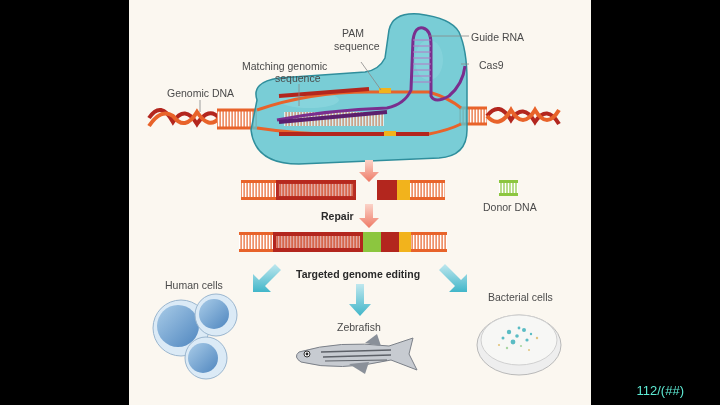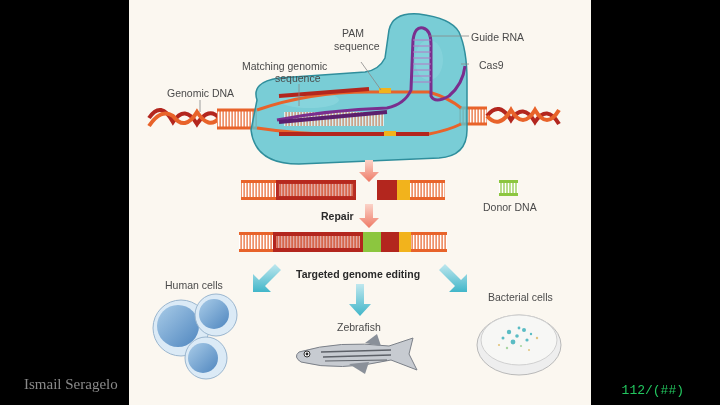--- a/index.html
+++ b/index.html
@@ -3,21 +3,21 @@
 <meta charset="utf-8">
 <style>
   html, body { margin:0; padding:0; background:#000; }
   body { width:720px; height:405px; position:relative; overflow:hidden; font-family:"Liberation Sans", sans-serif; }
   #slide { position:absolute; left:0; top:0; width:720px; height:405px; background:#000; }
   #figure { position:absolute; left:129px; top:0; width:462px; height:405px; background:#fbf7f0; }
   #figure svg { position:absolute; left:0; top:0; }
   .lbl { font-family:"Liberation Sans", sans-serif; fill:#4a4a4a; font-size:10.5px; }
   .lbl-b { font-family:"Liberation Sans", sans-serif; fill:#2a2a2a; font-size:10.5px; font-weight:bold; }
   #author { position:absolute; left:24px; top:376px; color:#8a8a8a; font-family:"Liberation Serif", serif; font-size:15px; white-space:nowrap; }
-  #pagenum { position:absolute; right:36px; top:383px; color:#22c55e; font-family:Liberation Mono, monospace; font-size:13px; }
+  #pagenum { position:absolute; right:36px; top:383px; color:#5eead4; font-family:Liberation Sans, sans-serif; font-size:13px; }
   #author-clip { position:absolute; left:0; top:370px; width:129px; height:30px; overflow:hidden; }
 </style>
 </head>
 <body>
 
 <div id="slide">
   <div id="figure">
     <svg width="462" height="405" viewBox="0 0 462 405">
       <defs>
         <pattern id="rungs" width="3" height="10" patternUnits="userSpaceOnUse">
@@ -191,17 +191,14 @@
             <circle cx="400" cy="350" r="1"></circle>
         </g>
         <g fill="#a8d5a0">
           <circle cx="378" cy="348" r="1.2"></circle>
             <circle cx="392" cy="346" r="1.1"></circle>
         </g>
       </g>
     </svg>
   </div>
 
-  <div id="author-clip">
-    <div id="author" style="top:6px;">Ismail Seragelo</div>
-  </div>
   <div id="pagenum">112/(##)</div>
 </div>
 
 </body></html>

